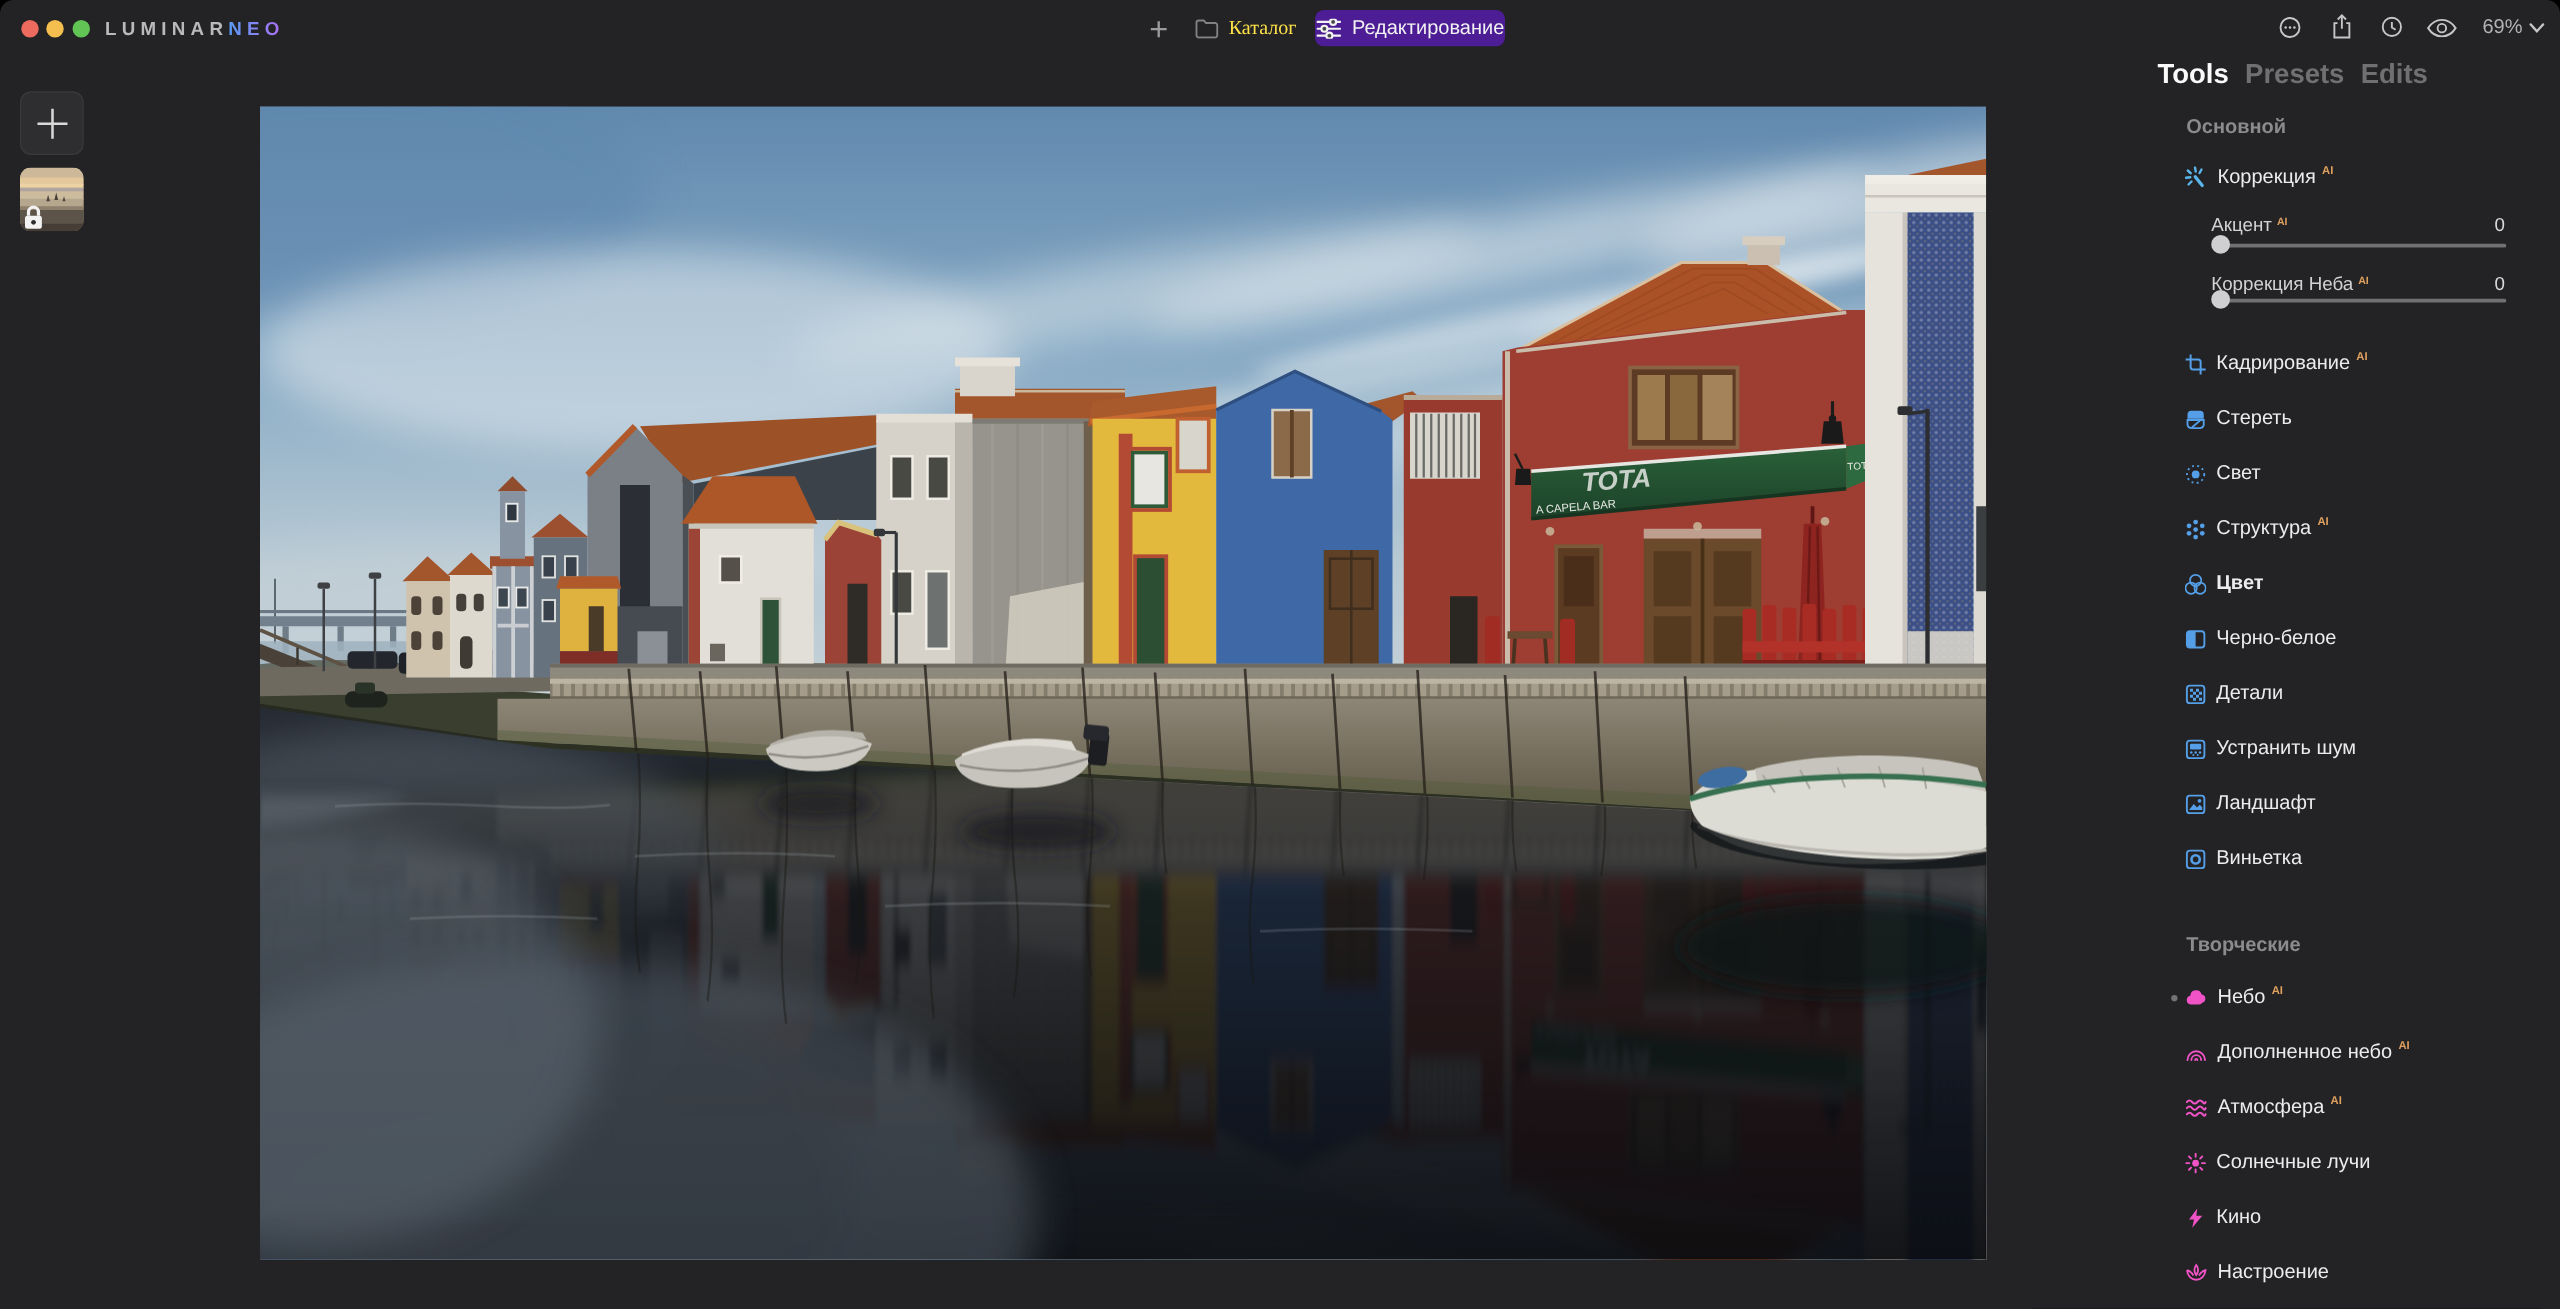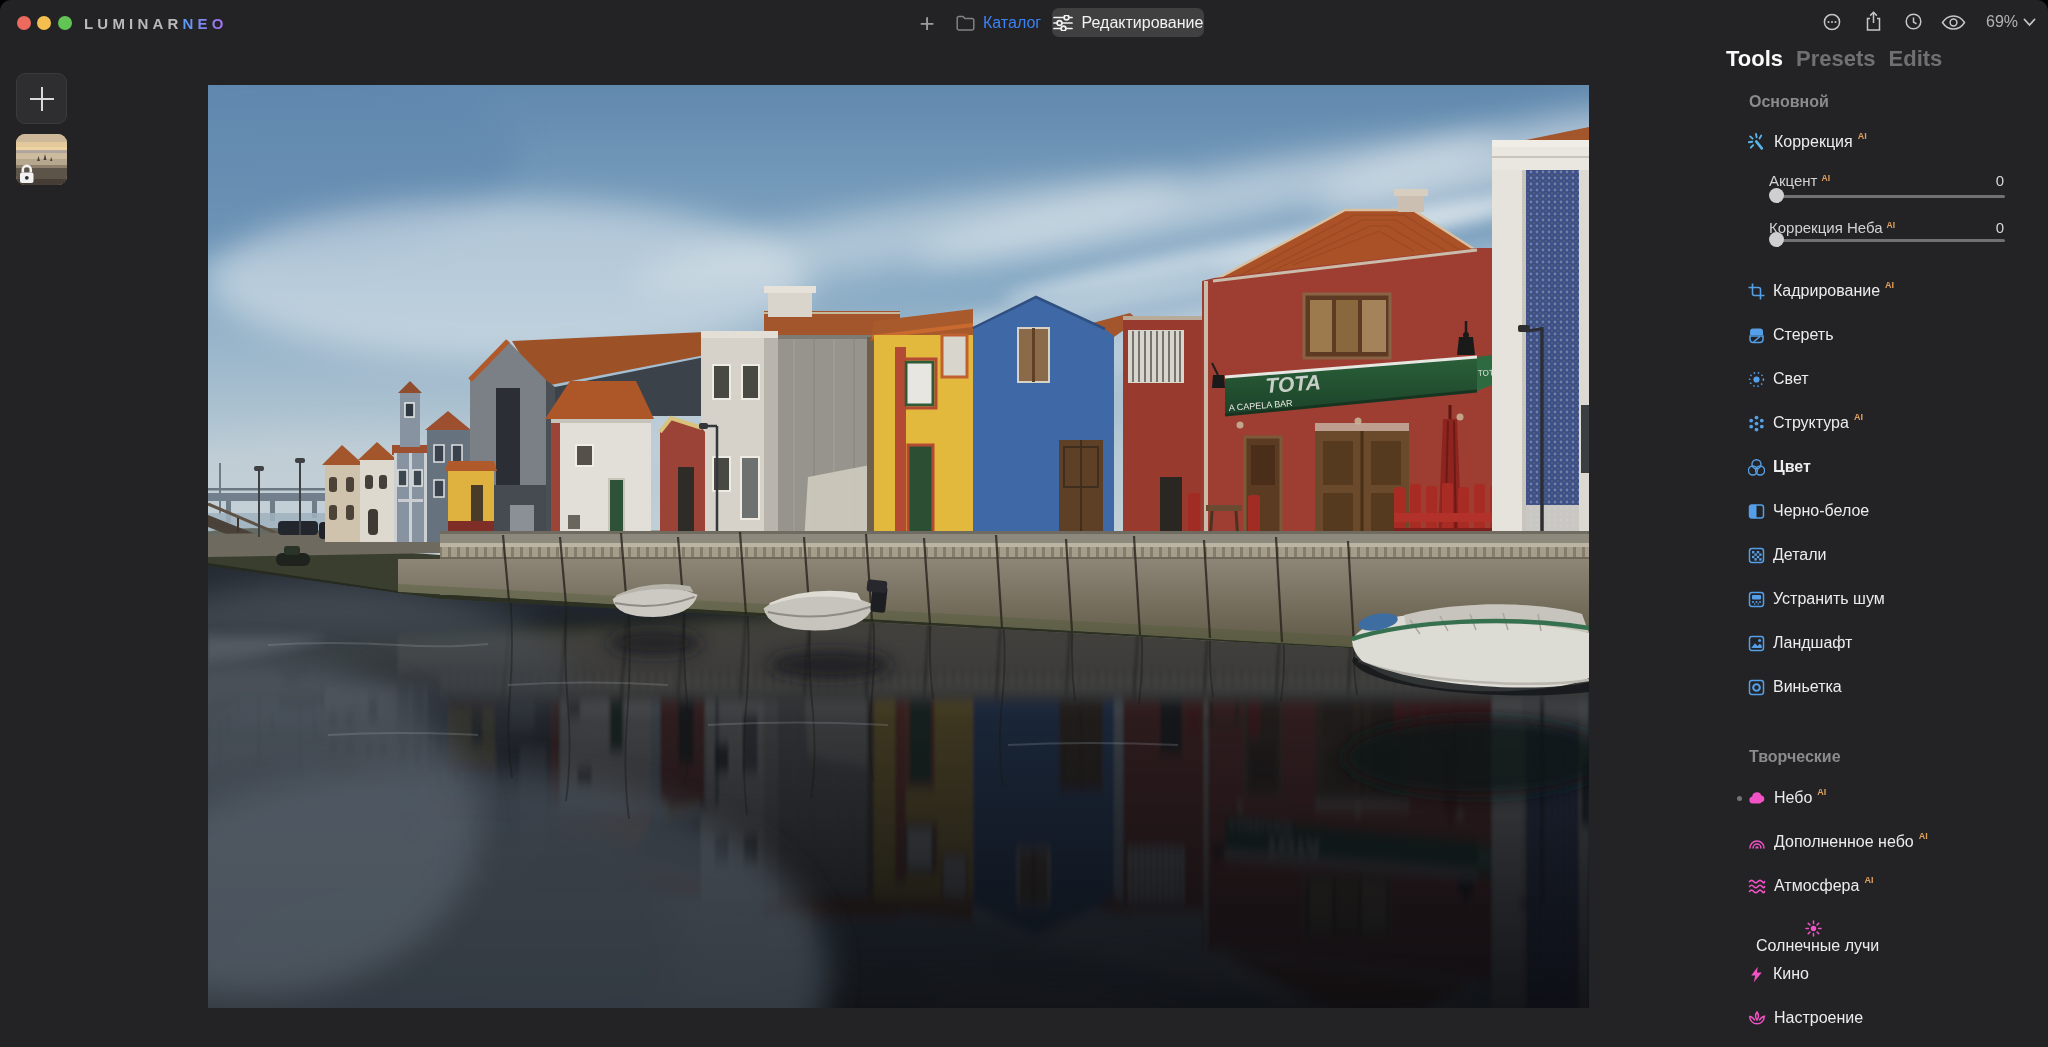--- a/index.html
+++ b/index.html
@@ -3,22 +3,22 @@
 <meta charset="utf-8">
 <style>
   html,body{margin:0;padding:0;background:#000;}
   body{width:2048px;height:1047px;overflow:hidden;font-family:"Liberation Sans",sans-serif;-webkit-font-smoothing:antialiased;}
   #win{position:absolute;left:0;top:0;width:2048px;height:1047px;background:#232325;border-radius:11px 11px 0 0;overflow:hidden;}
   
   .tl{position:absolute;top:16px;width:14px;height:14px;border-radius:50%;}
   #logo{position:absolute;left:84px;top:15px;font-size:15px;font-weight:700;letter-spacing:4.2px;color:#b9b9bb;}
   #logo .neo{background:linear-gradient(90deg,#5b9cf5,#b06cf0);-webkit-background-clip:text;background-clip:text;color:transparent;}
   #plusTop{position:absolute;left:914px;top:9px;width:26px;height:28px;color:#9b9b9d;font-size:26px;font-weight:300;text-align:center;line-height:28px;}
-  #catalog{position:absolute;left:956px;top:9px;height:28px;display:flex;align-items:center;color:#3b82f6;font-size:16px;}
-  #editBtn{position:absolute;left:1052px;top:8px;width:152px;height:29px;background:#404040;border-radius:7px;display:flex;align-items:center;justify-content:center;color:#f2f2f2;font-size:16px;}
+  #catalog{position:absolute;left:956px;top:9px;height:28px;display:flex;align-items:center;color:#fde047;font-size:16px;font-family:Liberation Serif, serif;}
+  #editBtn{position:absolute;left:1052px;top:8px;width:152px;height:29px;background:#4c1d95;border-radius:7px;display:flex;align-items:center;justify-content:center;color:#f2f2f2;font-size:16px;}
   #editBtn svg{margin-right:9px;}
   .tico{position:absolute;top:13px;color:#c6c6c8;}
   #zoomPct{position:absolute;left:1986px;top:13px;font-size:16px;color:#b2b2b4;}
   
   #addTile{position:absolute;left:16px;top:73px;width:51px;height:51px;background:#2e2e30;border:1px solid #3a3a3c;border-radius:9px;box-sizing:border-box;}
   #addTile:before{content:"";position:absolute;left:13px;top:24px;width:24px;height:2px;background:#d9d9d9;}
   #addTile:after{content:"";position:absolute;left:24px;top:13px;width:2px;height:24px;background:#d9d9d9;}
   #thumbTile{position:absolute;left:16px;top:134px;width:51px;height:51px;border-radius:9px;overflow:hidden;}
   
   #photo{position:absolute;left:208px;top:85px;width:1381px;height:923px;overflow:hidden;}
@@ -652,21 +652,21 @@
   </div>
   <div class="trow" style="top:876px;">
     <svg width="18" height="17" viewBox="0 0 18 17" stroke="#ef53c5" fill="none" stroke-width="1.6" stroke-linecap="round">
       <path d="M1.5,3.6 q2.1,-2.5 4.2,0 t4.2,0 t4.2,0 t2.4,0"></path>
       <path d="M1.5,8.5 q2.1,-2.5 4.2,0 t4.2,0 t4.2,0 t2.4,0"></path>
       <path d="M1.5,13.4 q2.1,-2.5 4.2,0 t4.2,0 t4.2,0 t2.4,0"></path>
     </svg>
     <span class="lb">Атмосфера</span>
       <span class="ai">AI</span>
   </div>
-  <div class="trow" style="top:920px;flex-direction:column;">
+  <div class="trow" style="top:920px;">
     <svg width="17" height="17" viewBox="0 0 17 17" stroke="#ef53c5" fill="none" stroke-width="1.5" stroke-linecap="round">
       <circle cx="8.5" cy="8.5" r="2.7" fill="#ef53c5" stroke="none"></circle>
       <line x1="8.5" y1="1" x2="8.5" y2="3.4"></line>
         <line x1="8.5" y1="13.6" x2="8.5" y2="16"></line>
       <line x1="1" y1="8.5" x2="3.4" y2="8.5"></line>
         <line x1="13.6" y1="8.5" x2="16" y2="8.5"></line>
       <line x1="3.2" y1="3.2" x2="4.9" y2="4.9"></line>
         <line x1="12.1" y1="12.1" x2="13.8" y2="13.8"></line>
       <line x1="3.2" y1="13.8" x2="4.9" y2="12.1"></line>
         <line x1="12.1" y1="4.9" x2="13.8" y2="3.2"></line>

